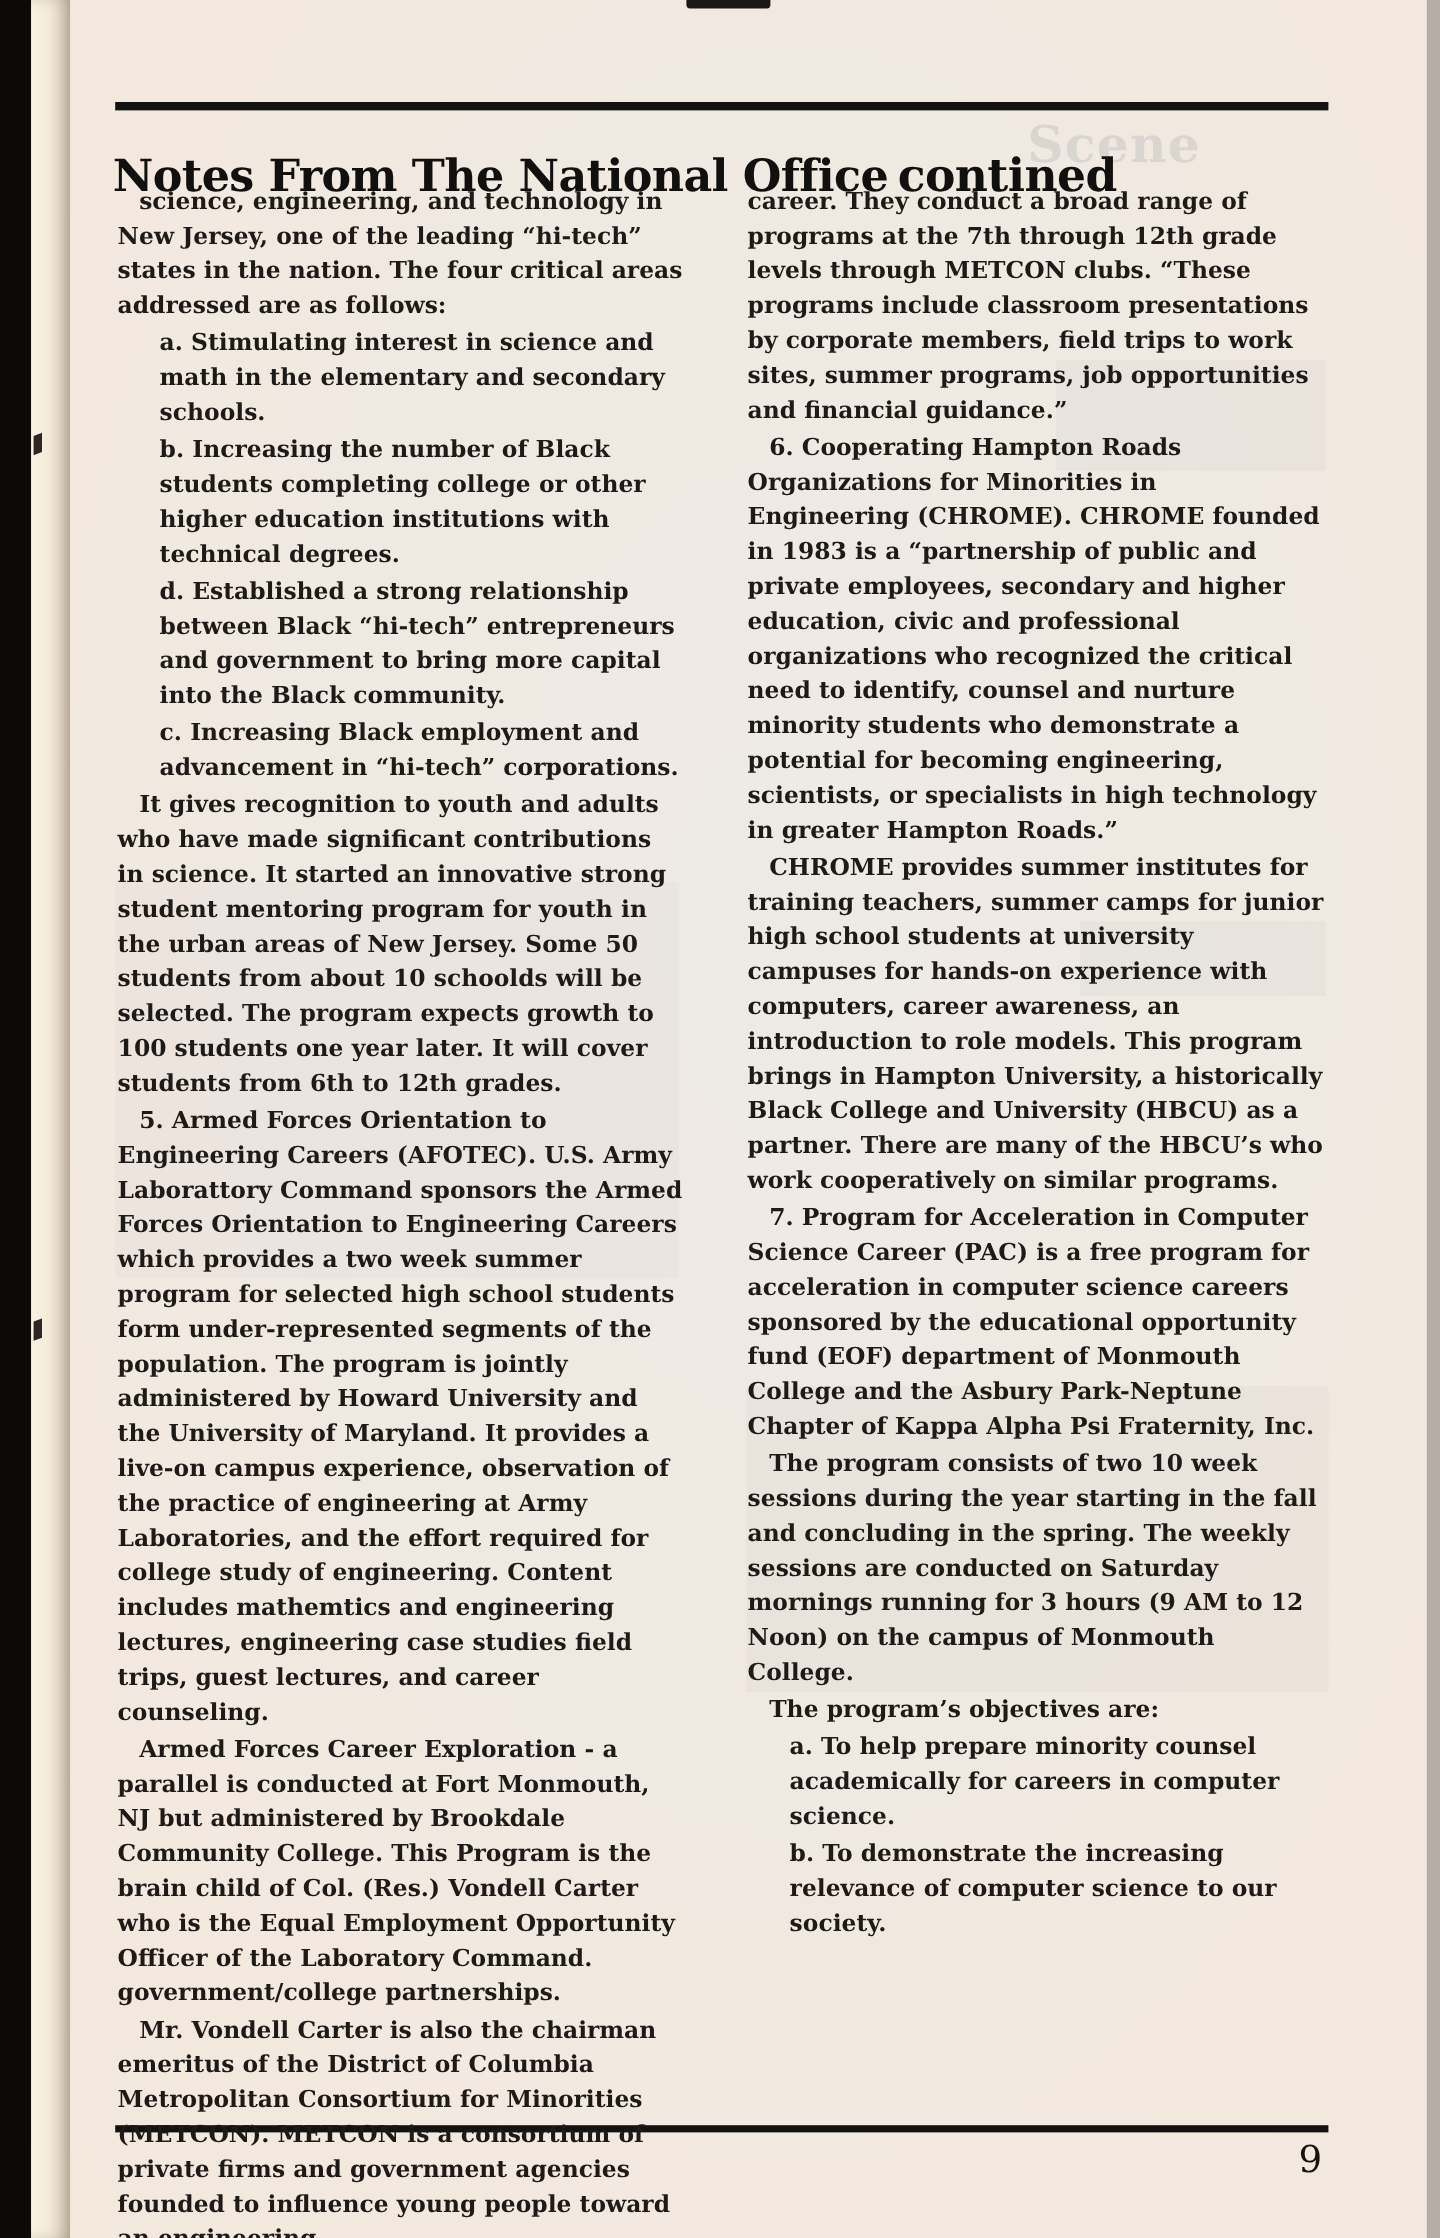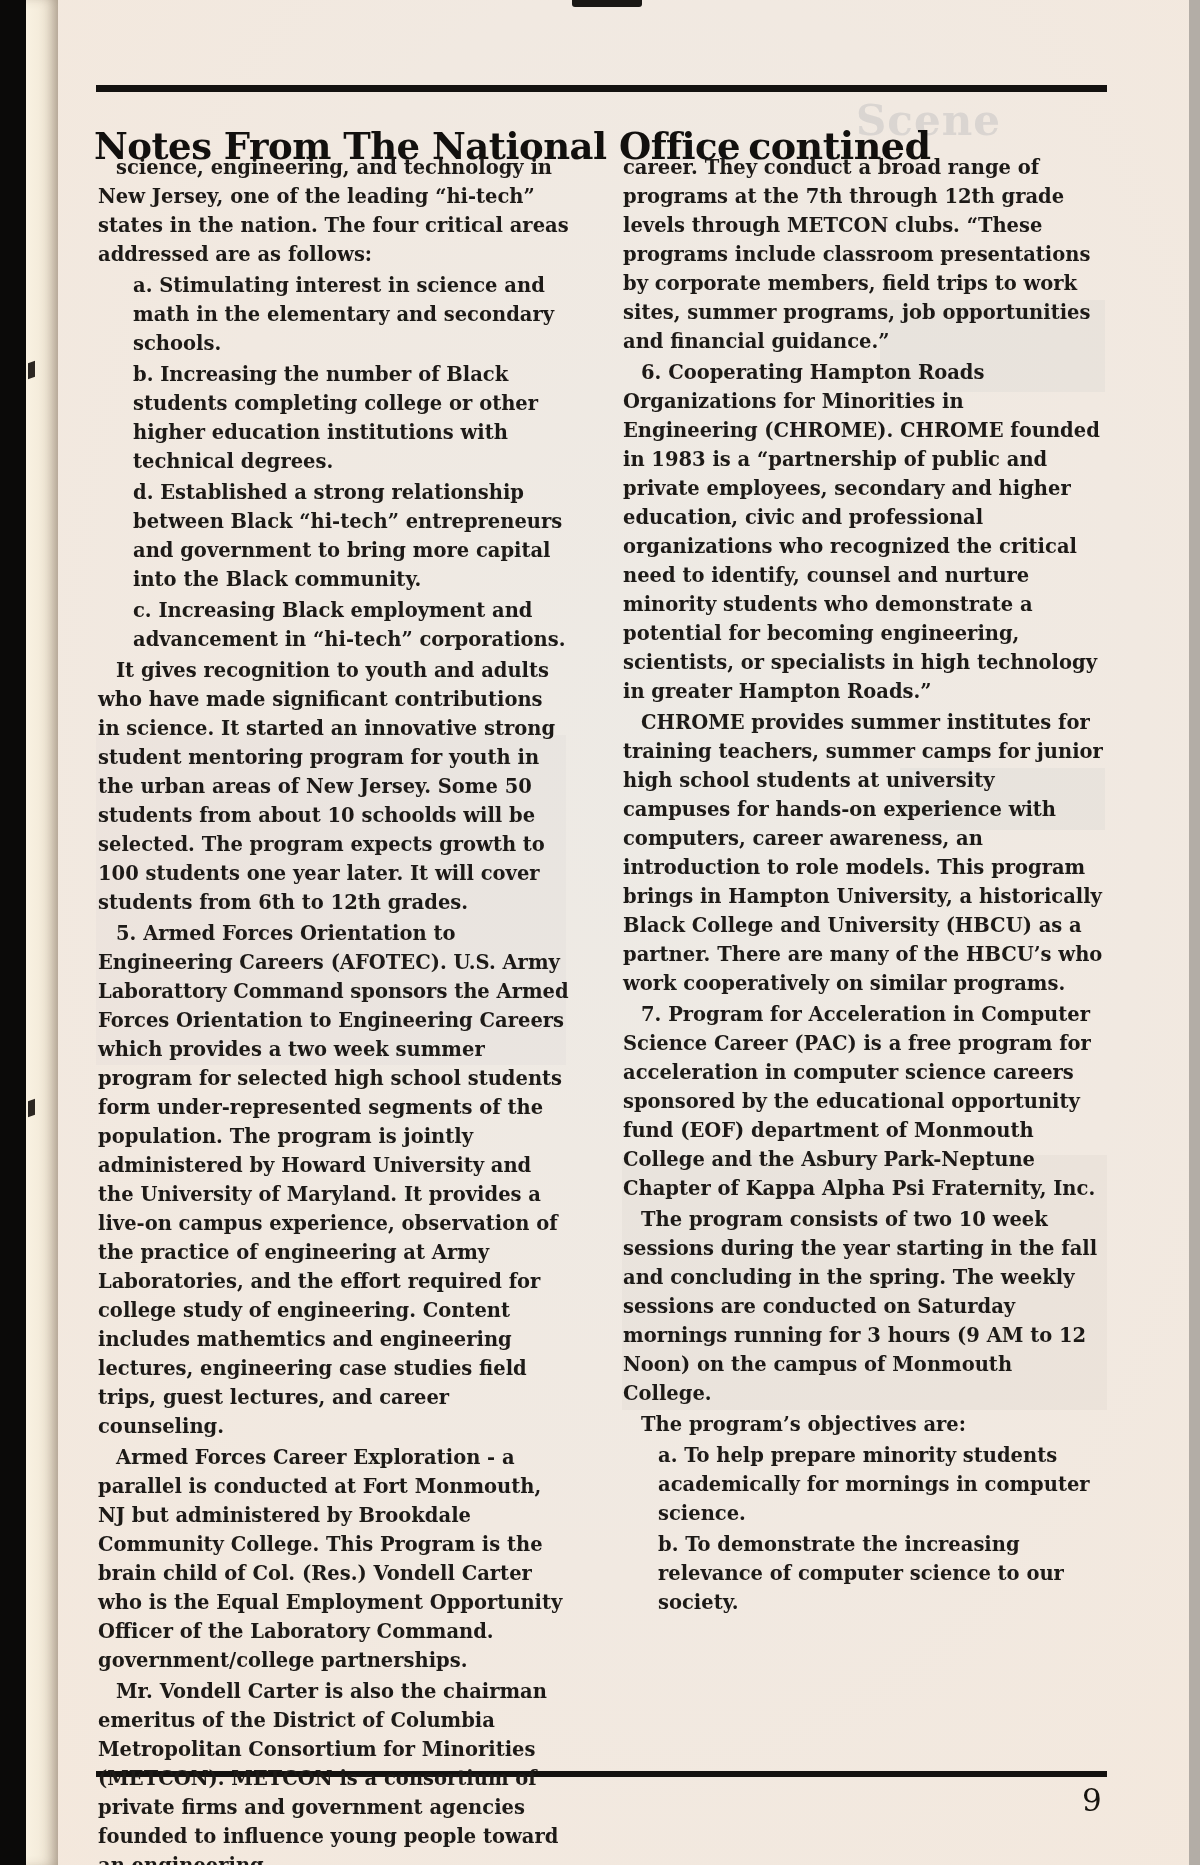--- a/index.html
+++ b/index.html
@@ -119,21 +119,21 @@
       <p class="indent">Mr. Vondell Carter is also the chairman emeritus of the District of Columbia Metropolitan Consortium for Minorities (METCON). METCON is a consortium of private firms and government agencies founded to influence young people toward an engineering</p>
     </div>
 
     <div class="col col-right">
       <p>career. They conduct a broad range of programs at the 7th through 12th grade levels through METCON clubs. “These programs include classroom presentations by corporate members, field trips to work sites, summer programs, job opportunities and financial guidance.”</p>
       <p class="indent">6. Cooperating Hampton Roads Organizations for Minorities in Engineering (CHROME). CHROME founded in 1983 is a “partnership of public and private employees, secondary and higher education, civic and professional organizations who recognized the critical need to identify, counsel and nurture minority students who demonstrate a potential for becoming engineering, scientists, or specialists in high technology in greater Hampton Roads.”</p>
       <p class="indent">CHROME provides summer institutes for training teachers, summer camps for junior high school students at university campuses for hands-on experience with computers, career awareness, an introduction to role models. This program brings in Hampton University, a historically Black College and University (HBCU) as a partner. There are many of the HBCU’s who work cooperatively on similar programs.</p>
       <p class="indent">7. Program for Acceleration in Computer Science Career (PAC) is a free program for acceleration in computer science careers sponsored by the educational opportunity fund (EOF) department of Monmouth College and the Asbury Park-Neptune Chapter of Kappa Alpha Psi Fraternity, Inc.</p>
       <p class="indent">The program consists of two 10 week sessions during the year starting in the fall and concluding in the spring. The weekly sessions are conducted on Saturday mornings running for 3 hours (9 AM to 12 Noon) on the campus of Monmouth College.</p>
       <p class="indent">The program’s objectives are:</p>
-      <p class="li">a. To help prepare minority students academically for mornings in computer science.</p>
+      <p class="li">a. To help prepare minority counsel academically for careers in computer science.</p>
       <p class="li">b. To demonstrate the increasing relevance of computer science to our society.</p>
     </div>
 
   </div>
 
   <div class="pagenum">9</div>
 
 </div>
 
 </body></html>

